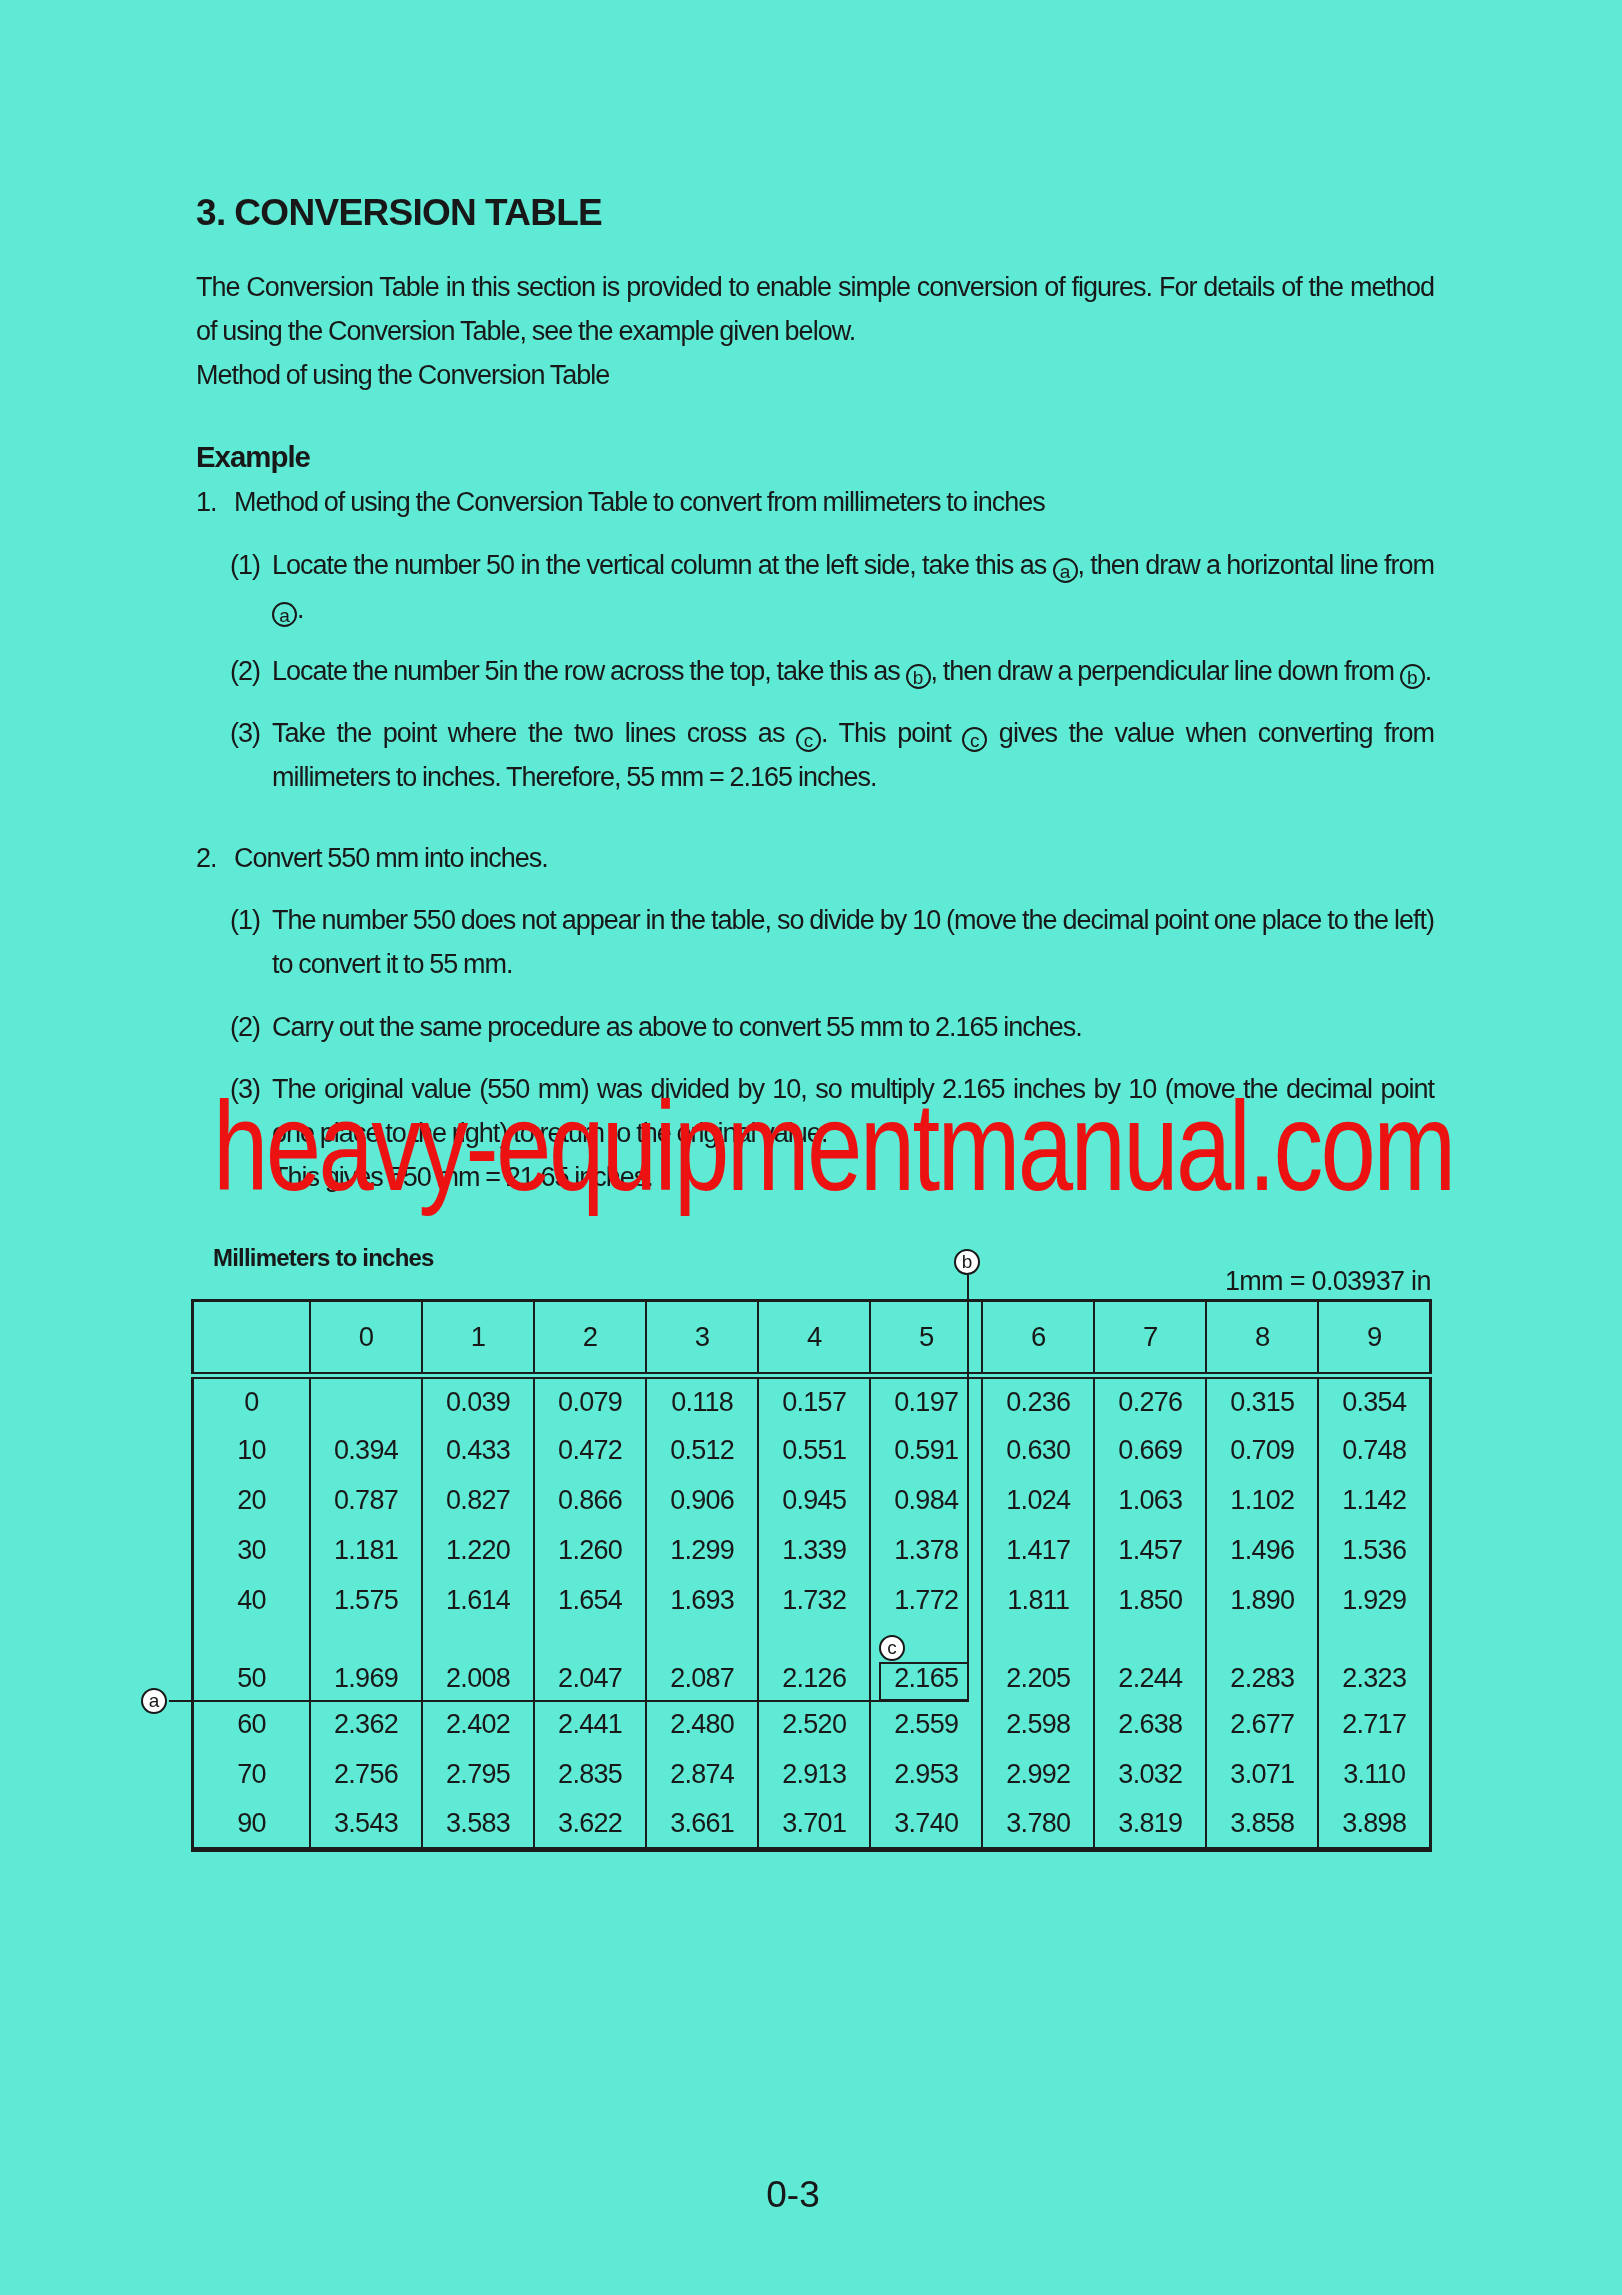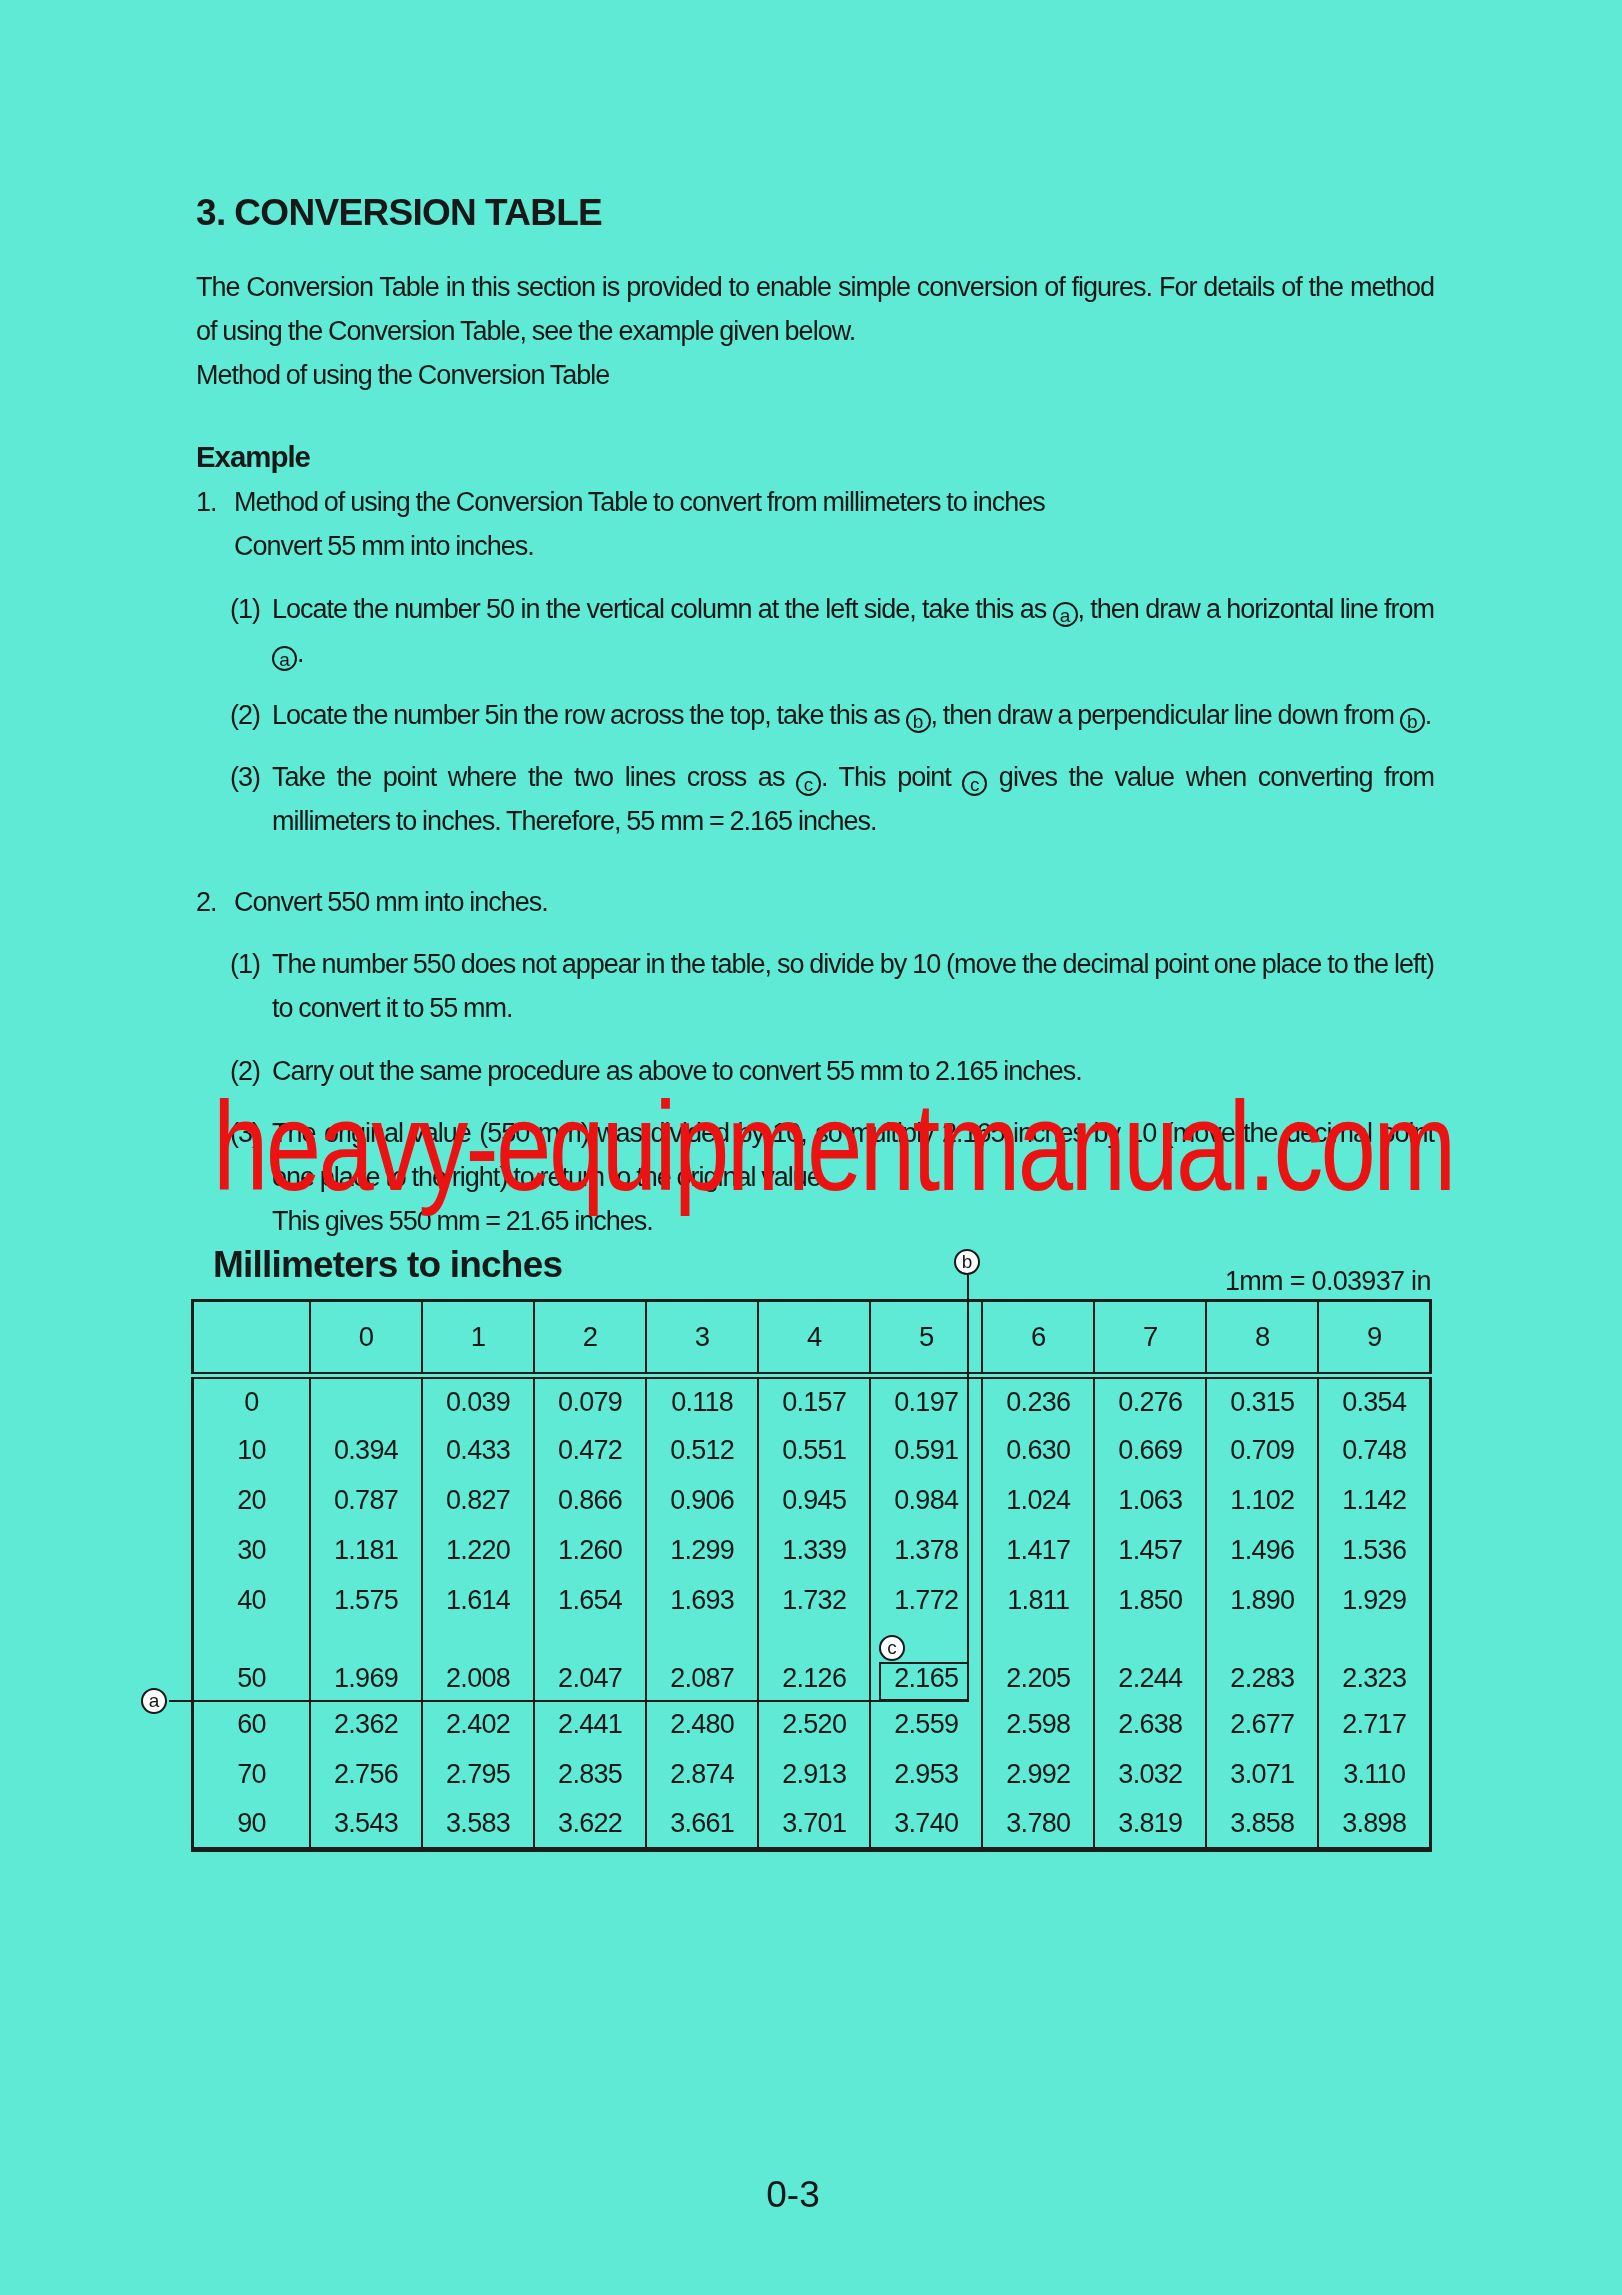--- a/index.html
+++ b/index.html
@@ -29,21 +29,21 @@
   }
   
   .watermark{
     position:absolute; left:213px; top:1081px; z-index:6;
     font-size:126px; line-height:131px; font-weight:400; color:#ec1212;
     white-space:nowrap; letter-spacing:-3.3px;
     transform:scaleX(0.79); transform-origin:left top;
   }
   
   .table-area{position:absolute; left:191px; top:1299px; width:1241px; z-index:2;}
-  .caption{position:absolute; left:22px; top:-55px; font-size:37px; font-weight:700; letter-spacing:-0.8px;}
+  .caption{position:absolute; left:22px; top:-55px; font-size:24px; font-weight:700; letter-spacing:-0.8px;}
   .unit-note{position:absolute; right:1.3px; top:-33px; font-size:27px; letter-spacing:-0.7px;}
   table.conv{
     border-collapse:collapse; table-layout:fixed; width:1241px;
     border:3.3px solid #1c1c1c; border-bottom-width:5.9px;
   }
   table.conv th, table.conv td{
     border-left:2px solid #1c1c1c; padding:0; text-align:center;
     font-weight:400; font-size:27px; letter-spacing:-0.7px; vertical-align:middle;
   }
   table.conv th:first-child, table.conv td:first-child{border-left:none;}
@@ -75,21 +75,20 @@
 
     <p class="p just">The Conversion Table in this section is provided to enable simple conversion of figures.   For details of the method of using the Conversion Table, see the example given below.</p>
     <p class="p">Method of using the Conversion Table</p>
 
     <div class="h2">Example</div>
 
     <div class="item">
       <span class="num">1.</span>
       <span>Method of using the Conversion Table to convert from millimeters to inches</span>
     </div>
-    <div class="sub">Convert 55 mm into inches.</div>
 
     <div class="step just">
       <span class="num">(1)</span>
       <span>Locate the number 50 in the vertical column at the left side, take this as </span><span class="circ">a</span><span>, then draw a horizontal line from </span><span class="circ">a</span><span>.</span>
     </div>
 
     <div class="step just">
       <span class="num">(2)</span>
       <span>Locate the number 5in the row across the top, take this as </span><span class="circ">b</span><span>, then draw a perpendicular line down from </span><span class="circ">b</span><span>.</span>
     </div>

